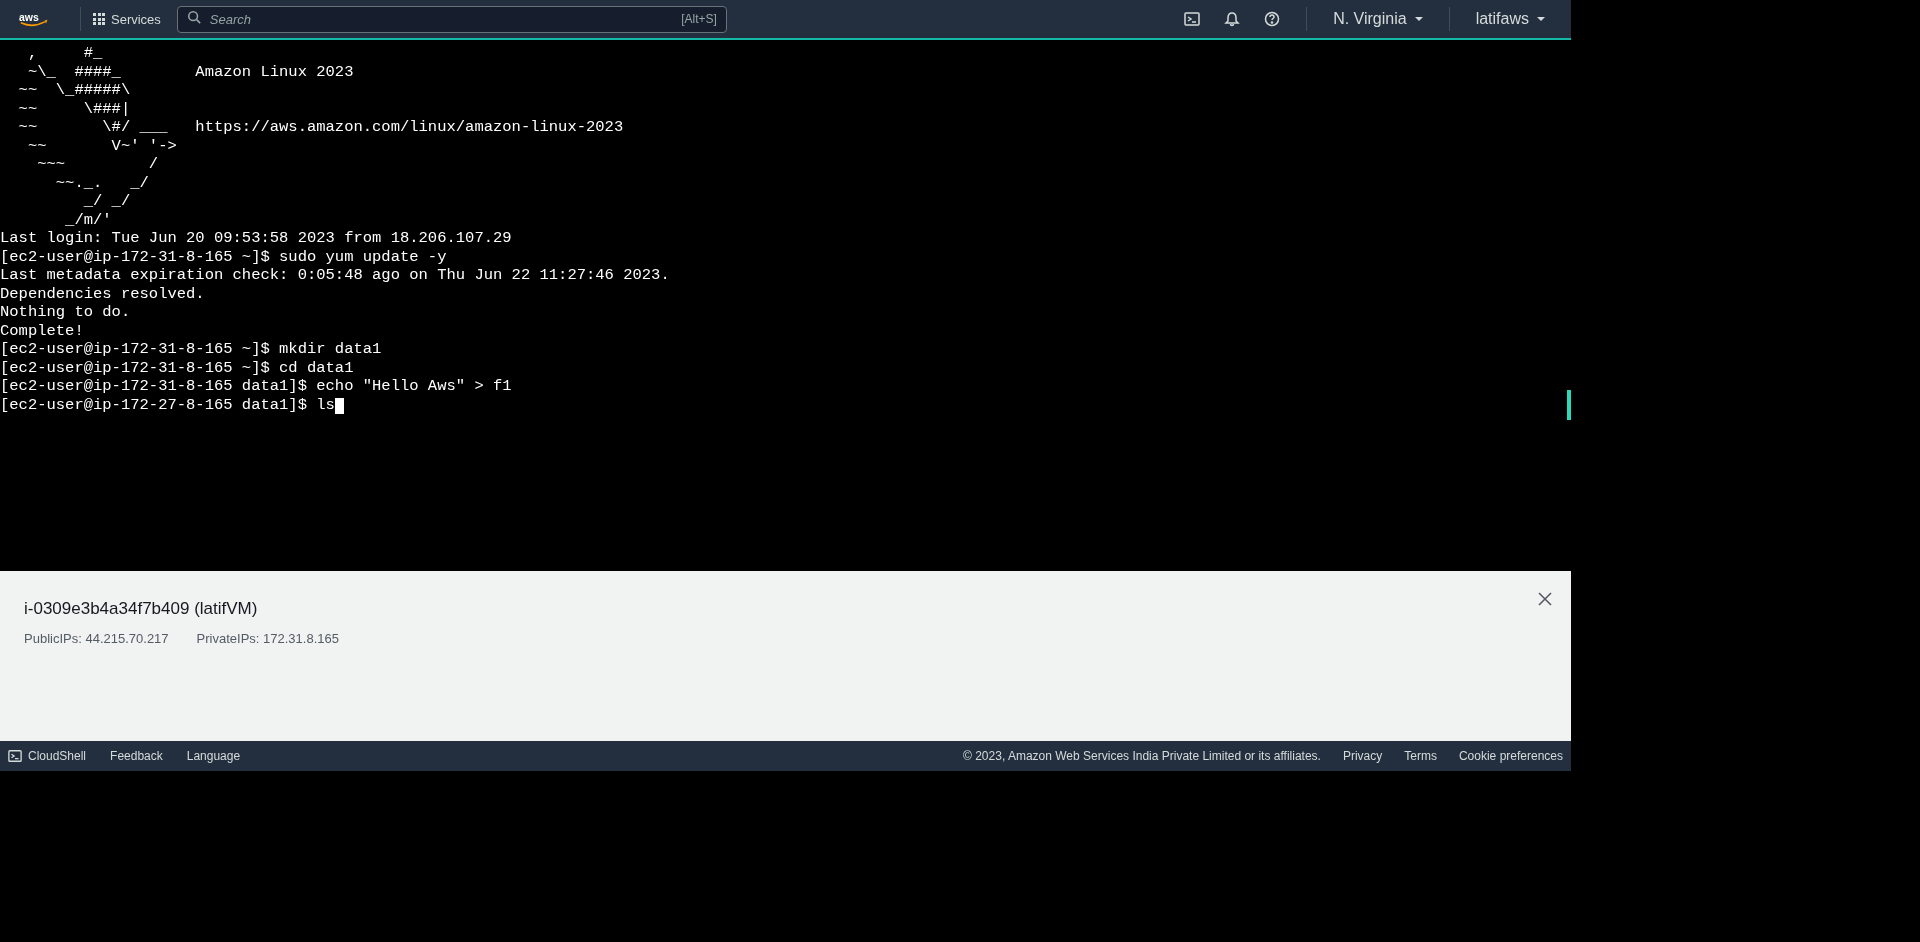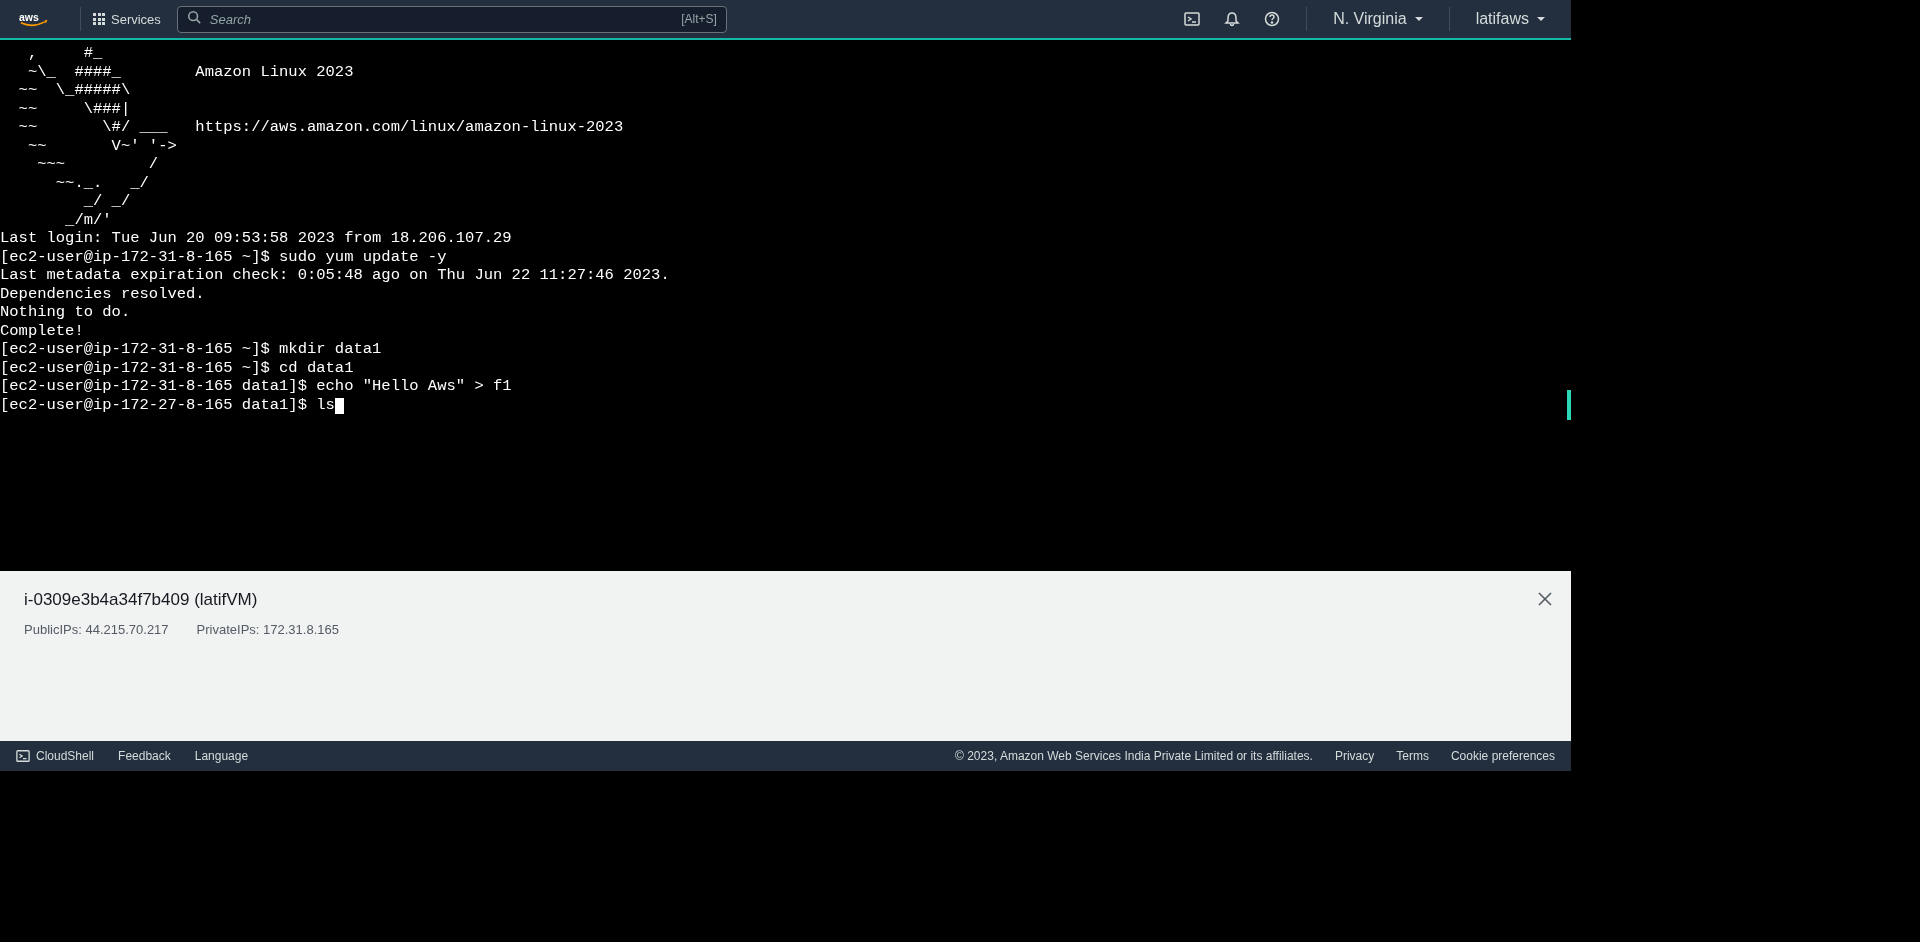--- a/index.html
+++ b/index.html
@@ -151,21 +151,21 @@
       right: 0;
       top: 350px;
       width: 4px;
       height: 30px;
       background: #2bd9b9;
     }
     .info-panel {
       background: #f1f3f3;
       color: #16191f;
       height: 170px;
-      padding: 19px 24px;
+      padding: 28px 24px;
       position: relative;
     }
     .info-title {
       font-size: 17px;
       font-weight: normal;
       color: #16191f;
       margin-bottom: 12px;
     }
     .info-details {
       font-size: 13px;
@@ -180,21 +180,21 @@
       font-size: 22px;
       color: #545b64;
       cursor: pointer;
       line-height: 1;
     }
     .bottom-bar {
       background: #232f3e;
       height: 30px;
       display: flex;
       align-items: center;
-      padding: 0 16px;
+      padding: 0 8px;
       color: #d5dbdb;
       font-size: 12px;
       position: absolute;
       bottom: 0;
       width: 100%;
     }
     .bottom-left {
       display: flex;
       align-items: center;
       gap: 24px;

